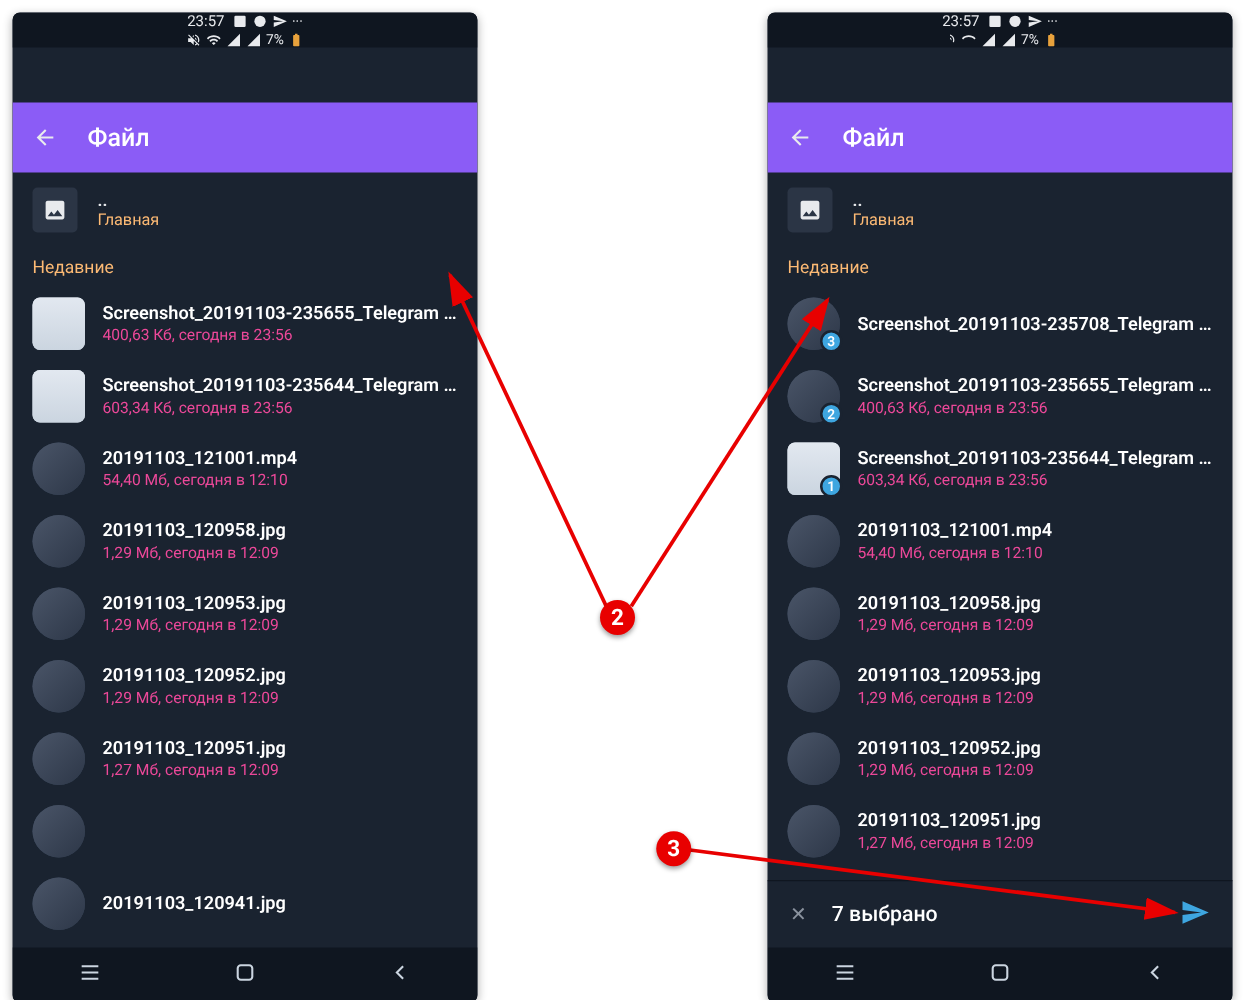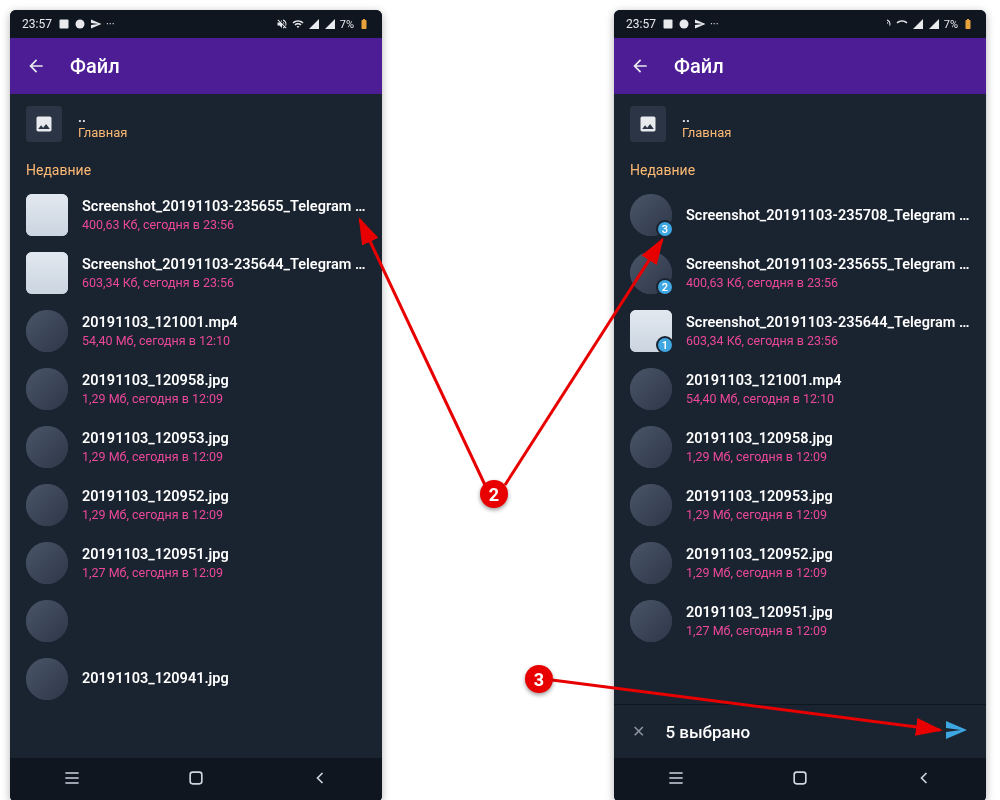--- a/index.html
+++ b/index.html
@@ -25,32 +25,34 @@
   .phone.right { left: 614px; top: 10px; }
   .status-bar {
     height: 28px;
     background: #0f1620;
     display: flex;
     justify-content: space-between;
     align-items: center;
     padding: 0 12px;
     font-size: 12px;
     color: #e8eaed;
+    flex-direction: column;
   }
   .status-left { display: flex; align-items: center; gap: 6px; }
   .status-right { display: flex; align-items: center; gap: 4px; font-size: 11px; }
   .status-icons { display: flex; gap: 4px; }
   .status-icon { width: 12px; height: 12px; }
   .header {
     height: 56px;
     display: flex;
     align-items: center;
     padding: 8px 16px;
     gap: 24px;
-    background: #4c1d95;
+    background: #8b5cf6;
+    margin-top: 44px;
   }
   .back-arrow { width: 20px; height: 20px; cursor: pointer; }
   .header-title { font-size: 20px; font-weight: 500; color: #ffffff; }
   .breadcrumb {
     display: flex;
     align-items: center;
     padding: 12px 16px;
     gap: 16px;
   }
   .bc-icon {
@@ -446,21 +448,21 @@
         </div>
       <div class="file-text">
         <span class="file-name">20191103_120951.jpg</span>
         <span class="file-meta">1,27 Мб, сегодня в 12:09</span>
       </div>
     </div>
   </div>
 
   <div class="selection-bar">
     <span class="sel-close">✕</span>
-    <span class="sel-text">5 выбрано</span>
+    <span class="sel-text">7 выбрано</span>
     <span class="sel-send">
       <svg width="24" height="24" viewBox="0 0 24 24" fill="#3ea6e0">
           <path d="M2.01 21L23 12 2.01 3 2 10l15 2-15 2z"></path>
         </svg>
     </span>
   </div>
 
   <div class="nav-bar">
     <span class="nav-btn"><svg width="20" height="20" viewBox="0 0 24 24" fill="none" stroke="#cbd5e0" stroke-width="2">
           <line x1="4" y1="6" x2="20" y2="6"></line>

